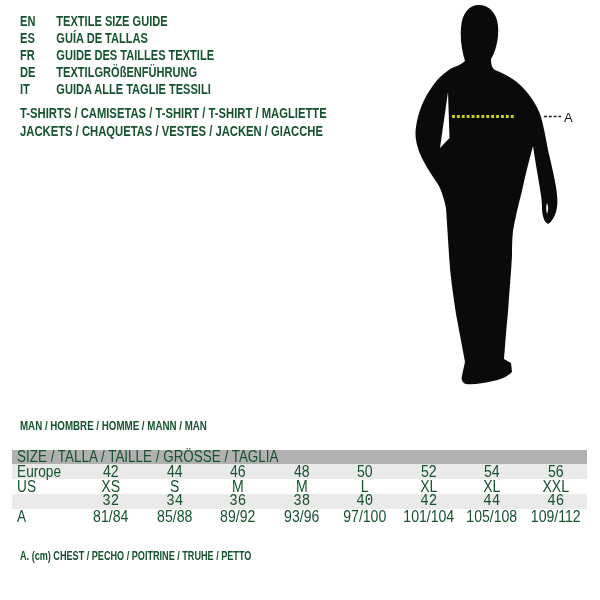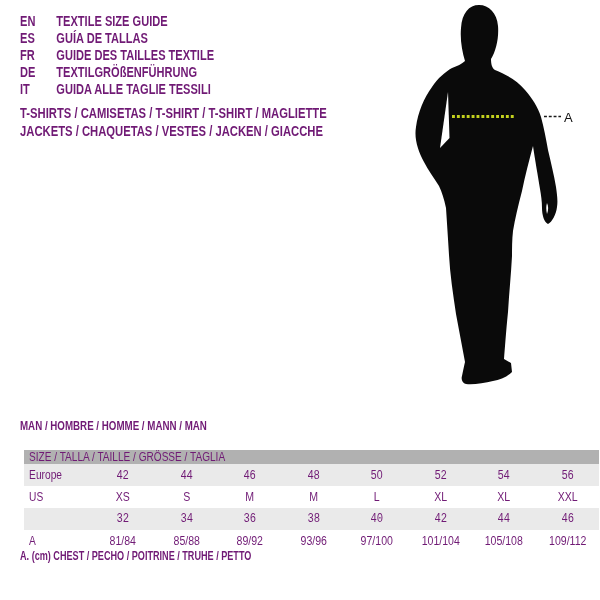--- a/index.html
+++ b/index.html
@@ -1,39 +1,39 @@
 <!DOCTYPE html>
 <html><head>
 <meta charset="utf-8">
 <style>
   html,body{margin:0;padding:0;background:#fff;}
   .page{
     position:relative;width:600px;height:600px;background:#ffffff;
-    font-family:"Liberation Sans",sans-serif;color:#701a75;overflow:hidden;
+    font-family:"Liberation Sans",sans-serif;color:#14532d;overflow:hidden;
   }
   
   .langs{position:absolute;left:20px;top:13px;transform:scaleX(.79);transform-origin:0 0;}
   .lang-row{display:flex;height:17px;line-height:17px;font-size:14px;font-weight:700;white-space:nowrap;}
   .lang-code{width:46px;flex:0 0 46px;}
   
   .products{position:absolute;left:20px;top:104px;transform:scaleX(.75);transform-origin:0 0;
     font-size:15px;font-weight:700;line-height:17.5px;white-space:nowrap;}
   
   .figure{position:absolute;left:400px;top:0;width:200px;height:400px;}
   .figure svg{display:block;}
   .figure text{font-family:"Liberation Sans",sans-serif;fill:#111;}
   
   .man-line{position:absolute;left:20px;top:418px;font-size:13px;font-weight:700;
     transform:scaleX(.75);transform-origin:0 0;white-space:nowrap;}
   
-  .size-table{position:absolute;left:24px;top:450px;width:575px;font-size:12px;}
+  .size-table{position:absolute;left:12px;top:450px;width:575px;font-size:16px;}
   .t-header{height:14px;line-height:14px;}
   .t-header-text{display:inline-block;transform:scaleX(.84);transform-origin:0 50%;
     padding-left:6px;white-space:nowrap;}
-  .t-row{display:flex;height:22px;line-height:15px;align-items:center;}
+  .t-row{display:flex;height:15px;line-height:15px;align-items:center;}
   .t-label{width:67px;flex:0 0 67px;overflow:visible;white-space:nowrap;}
   .t-label-text{display:inline-block;transform:scaleX(.85);transform-origin:0 50%;padding-left:6px;}
   .t-cell{flex:1;text-align:center;transform:scaleX(.88);}
   
   .footnote{position:absolute;left:20px;top:548px;font-size:13px;font-weight:700;
     transform:scaleX(.7);transform-origin:0 0;white-space:nowrap;}
 </style>
 </head>
 <body>
 

